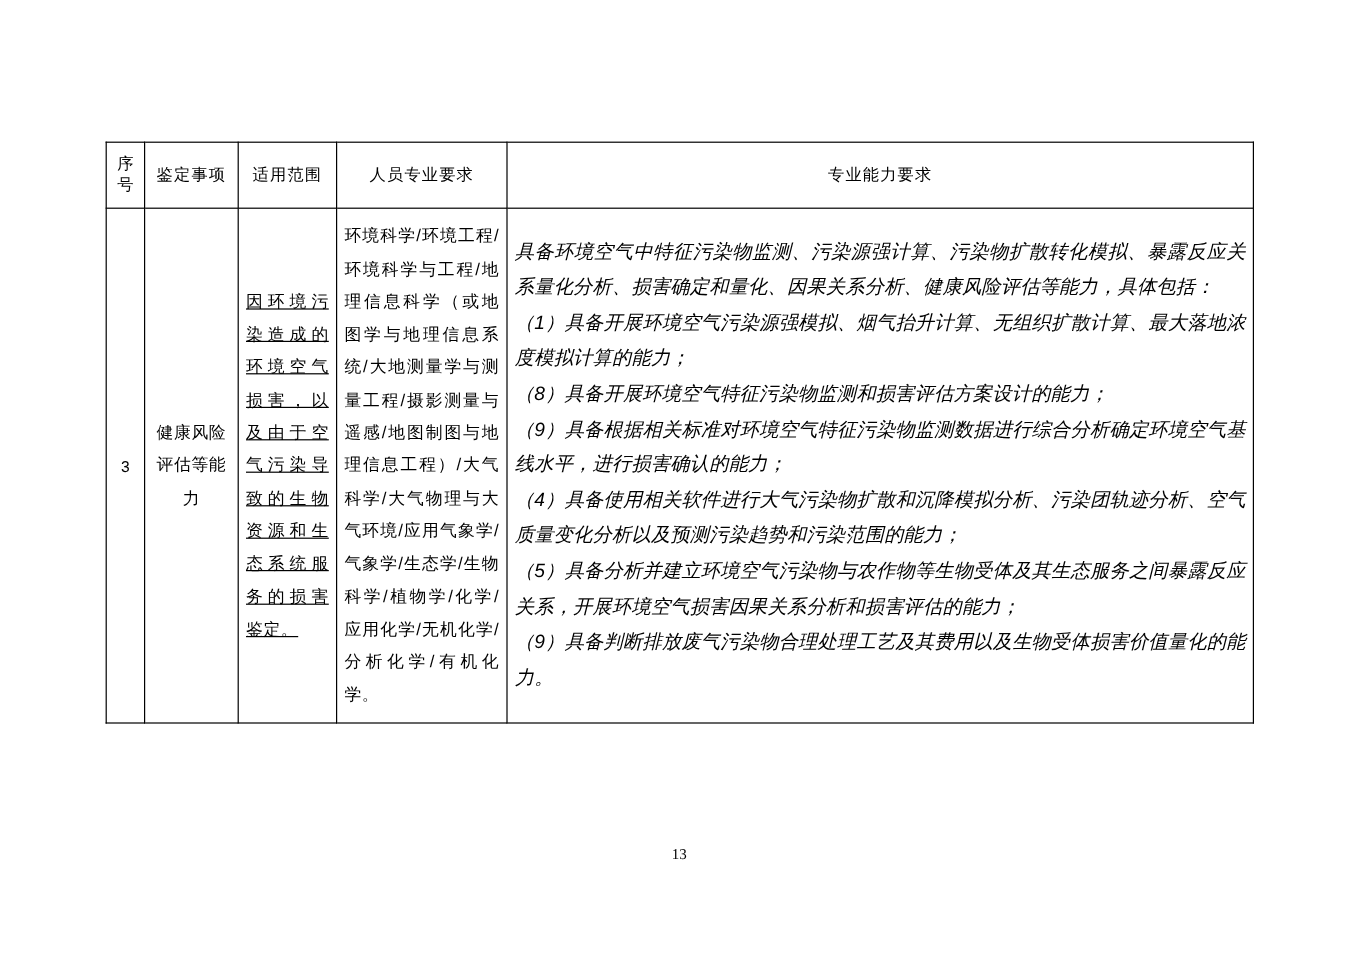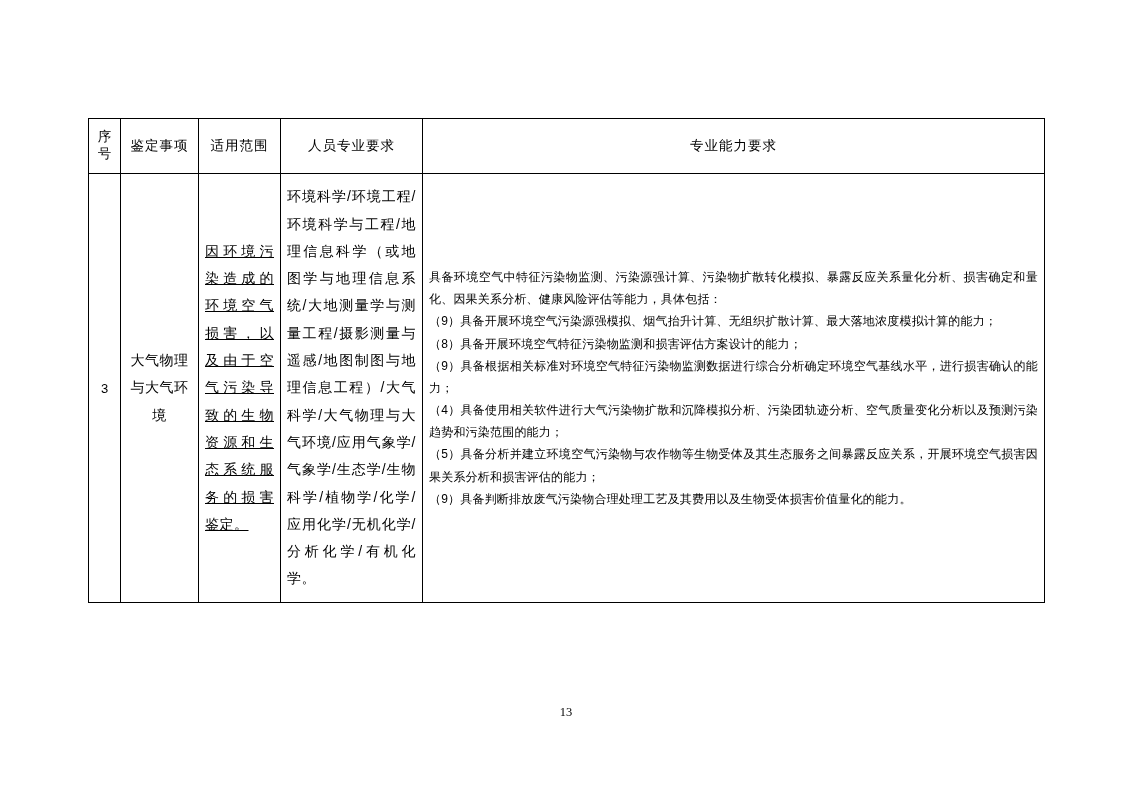--- a/index.html
+++ b/index.html
@@ -85,27 +85,28 @@
     padding-right: 6px;
     text-decoration: underline;
   }
   .cell-major {
     text-align: justify;
     text-align-last: left;
     padding-left: 8px;
     padding-right: 6px;
   }
   .cell-skill {
-    font-size: 12px;
+    font-size: 16px;
     font-family: "Liberation Sans", "DejaVu Sans", sans-serif;
     line-height: 1.85;
     letter-spacing: 0.2px;
     vertical-align: top;
     padding: 92px 10px 10px 10px;
     text-align: justify;
+    font-style: italic;
   }
   .cell-skill p {
     margin: 0;
   }
   .cell-skill p.indent {
     text-indent: 0;
   }
   .body-row td {
     height: 420px;
   }
@@ -138,26 +139,26 @@
           <div>序</div>
           <div>号</div>
         </td>
         <td>鉴定事项</td>
         <td>适用范围</td>
         <td>人员专业要求</td>
         <td>专业能力要求</td>
       </tr>
       <tr class="body-row">
         <td class="cell-seq">3</td>
-        <td class="cell-item">大气物理与大气环境</td>
+        <td class="cell-item">健康风险评估等能力</td>
         <td class="cell-scope">因环境污染造成的环境空气损害，以及由于空气污染导致的生物资源和生态系统服务的损害鉴定。</td>
         <td class="cell-major">环境科学/环境工程/环境科学与工程/地理信息科学（或地图学与地理信息系统/大地测量学与测量工程/摄影测量与遥感/地图制图与地理信息工程）/大气科学/大气物理与大气环境/应用气象学/气象学/生态学/生物科学/植物学/化学/应用化学/无机化学/分析化学/有机化学。</td>
         <td class="cell-skill">
           <p>具备环境空气中特征污染物监测、污染源强计算、污染物扩散转化模拟、暴露反应关系量化分析、损害确定和量化、因果关系分析、健康风险评估等能力，具体包括：</p>
-          <p class="indent">（9）具备开展环境空气污染源强模拟、烟气抬升计算、无组织扩散计算、最大落地浓度模拟计算的能力；</p>
+          <p class="indent">（1）具备开展环境空气污染源强模拟、烟气抬升计算、无组织扩散计算、最大落地浓度模拟计算的能力；</p>
           <p class="indent">（8）具备开展环境空气特征污染物监测和损害评估方案设计的能力；</p>
           <p class="indent">（9）具备根据相关标准对环境空气特征污染物监测数据进行综合分析确定环境空气基线水平，进行损害确认的能力；</p>
           <p class="indent">（4）具备使用相关软件进行大气污染物扩散和沉降模拟分析、污染团轨迹分析、空气质量变化分析以及预测污染趋势和污染范围的能力；</p>
           <p class="indent">（5）具备分析并建立环境空气污染物与农作物等生物受体及其生态服务之间暴露反应关系，开展环境空气损害因果关系分析和损害评估的能力；</p>
           <p class="indent">（9）具备判断排放废气污染物合理处理工艺及其费用以及生物受体损害价值量化的能力。</p>
         </td>
       </tr>
     </tbody>
   </table>
 

